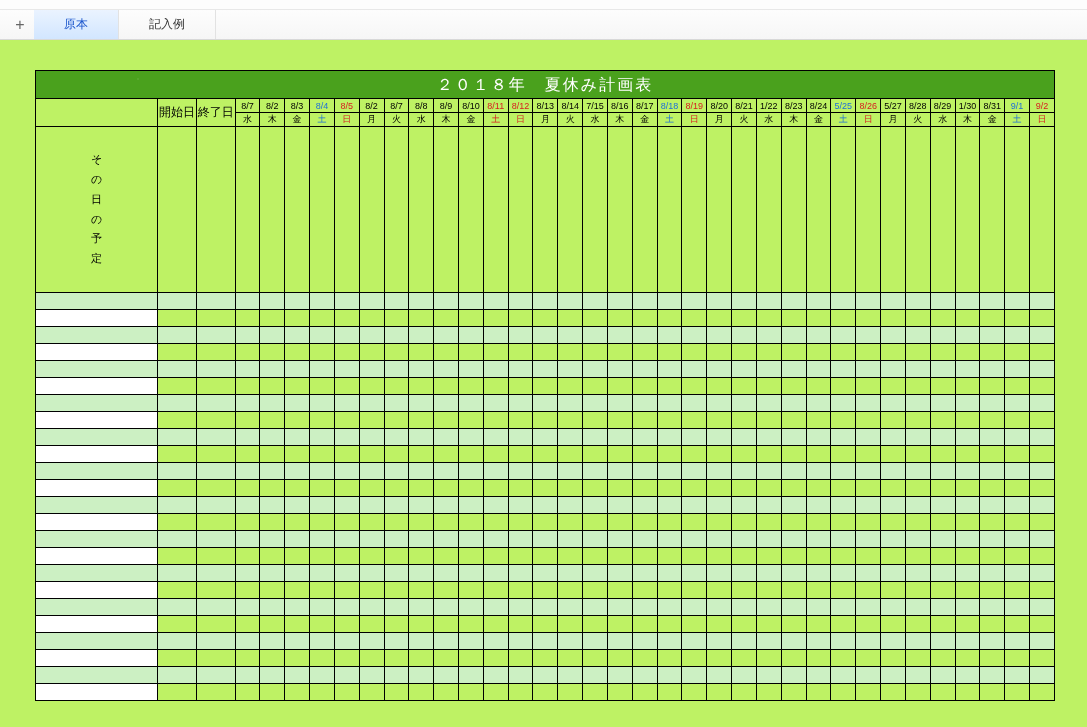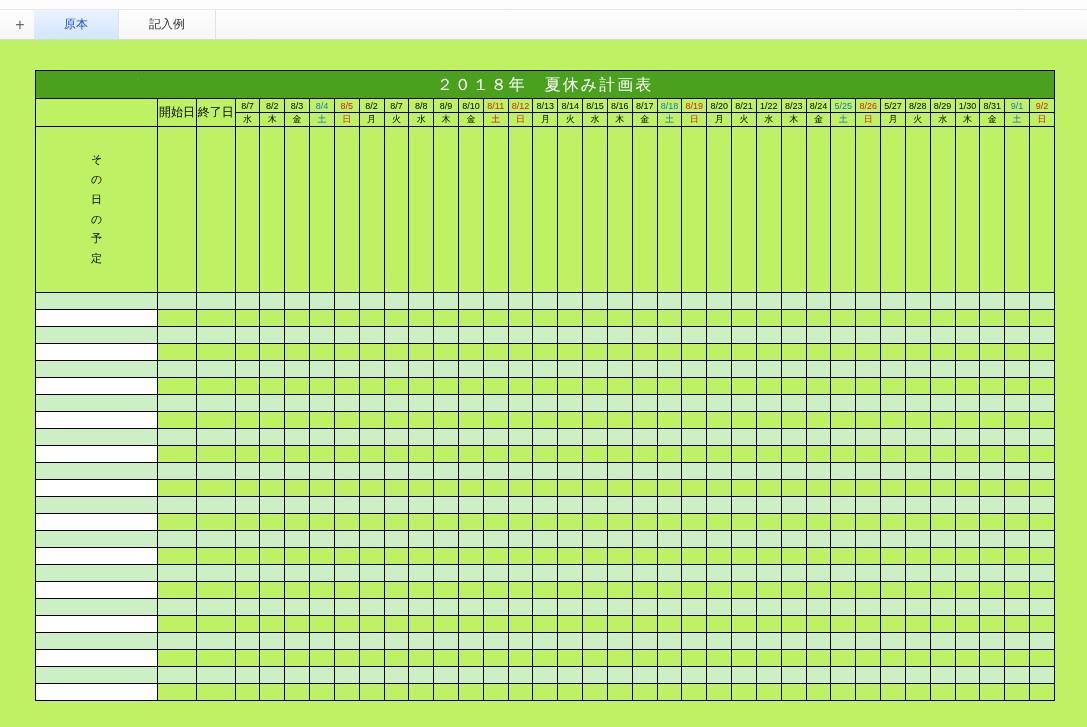--- a/index.html
+++ b/index.html
@@ -176,21 +176,21 @@
             <td class="day-red">8/5</td>
             <td class="">8/2</td>
             <td class="">8/7</td>
             <td class="">8/8</td>
             <td class="">8/9</td>
             <td class="">8/10</td>
             <td class="day-red">8/11</td>
             <td class="day-red">8/12</td>
             <td class="">8/13</td>
             <td class="">8/14</td>
-            <td class="">8/15</td>
+            <td class="">7/15</td>
             <td class="">8/16</td>
             <td class="">8/17</td>
             <td class="day-blue">8/18</td>
             <td class="day-red">8/19</td>
             <td class="">8/20</td>
             <td class="">8/21</td>
             <td class="">1/22</td>
             <td class="">8/23</td>
             <td class="">8/24</td>
             <td class="day-blue">5/25</td>

